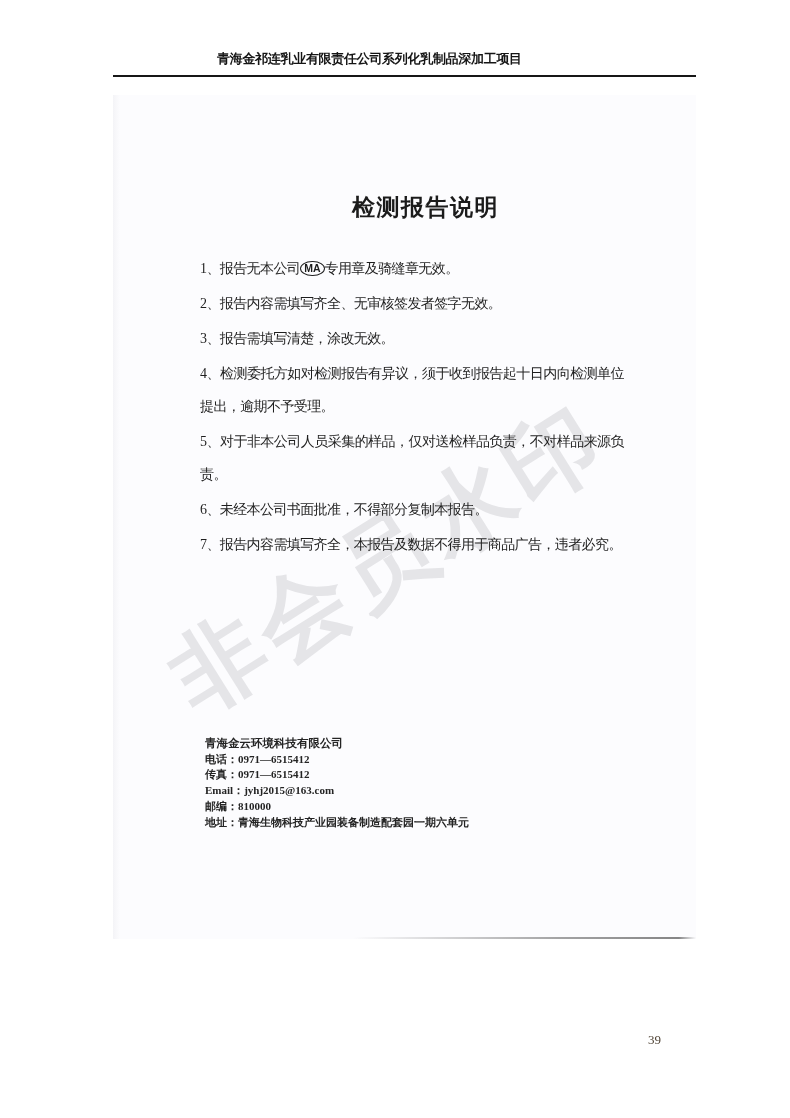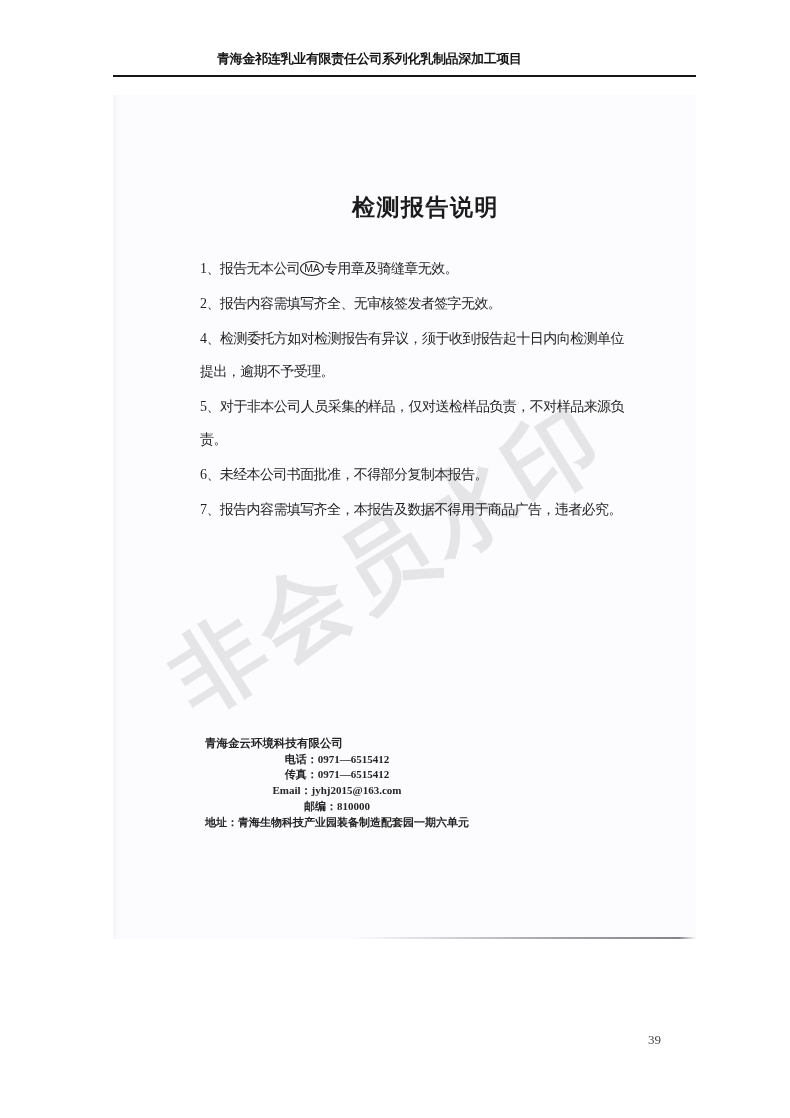--- a/index.html
+++ b/index.html
@@ -56,35 +56,35 @@
     font-size: 14px; line-height: 33px; letter-spacing: -0.6px;
     color: #1e1e1e; text-align: justify; font-weight: 500;
   }
   .note { margin: 0 0 2px 0; }
 
   .ma-seal {
     display: inline-block;
     border: 1.6px solid #222;
     border-radius: 50%;
     padding: 0 3px;
-    font-size: 10.5px; font-weight: normal; line-height: 13px;
+    font-size: 10.5px; font-weight: bold; line-height: 13px;
     font-family: "Liberation Sans", "DejaVu Sans", sans-serif;
     color: #1b1b1b;
     vertical-align: 1px;
     letter-spacing: 0;
   }
 
   
   .contact {
     position: absolute; left: 205px; top: 736px;
     font-size: 11px; font-weight: bold; color: #242424;
     line-height: 15.7px; letter-spacing: 0;
   }
   .contact-company { font-size: 11.5px; }
-  .contact-row { white-space: nowrap; text-align: center; }
+  .contact-row { white-space: nowrap; }
 
   
   .letterhead {
     position: absolute; left: 205px; top: 847px;
     font-size: 10px; font-weight: bold; color: #242424;
     line-height: 14.5px; white-space: nowrap;
   }
   .letterhead .company { text-decoration: underline; }
   .letterhead .gap-sm { display: inline-block; width: 6px; }
   .letterhead .gap-md { display: inline-block; width: 14px; }
@@ -107,20 +107,21 @@
     <div class="paper-bottom-shadow"></div>
   </div>
 
   <div class="watermark">非会员水印</div>
 
   <div class="doc-title">检测报告说明</div>
 
   <div class="notes">
     <p class="note"><span>1、</span><span>报告无本公司</span><span class="ma-seal">MA</span><span>专用章及骑缝章无效。</span></p>
     <p class="note"><span>2、</span><span>报告内容需填写齐全、无审核签发者签字无效。</span></p>
+    <p class="note"><span>3、</span><span>报告需填写清楚，涂改无效。</span></p>
     <p class="note"><span>4、</span><span>检测委托方如对检测报告有异议，须于收到报告起十日内向检测单位提出，逾期不予受理。</span></p>
     <p class="note"><span>5、</span><span>对于非本公司人员采集的样品，仅对送检样品负责，不对样品来源负责。</span></p>
     <p class="note"><span>6、</span><span>未经本公司书面批准，不得部分复制本报告。</span></p>
     <p class="note"><span>7、</span><span>报告内容需填写齐全，本报告及数据不得用于商品广告，违者必究。</span></p>
   </div>
 
   <div class="contact">
     <div class="contact-company">青海金云环境科技有限公司</div>
     <div class="contact-row"><span>电话：</span><span>0971—6515412</span></div>
     <div class="contact-row"><span>传真：</span><span>0971—6515412</span></div>

